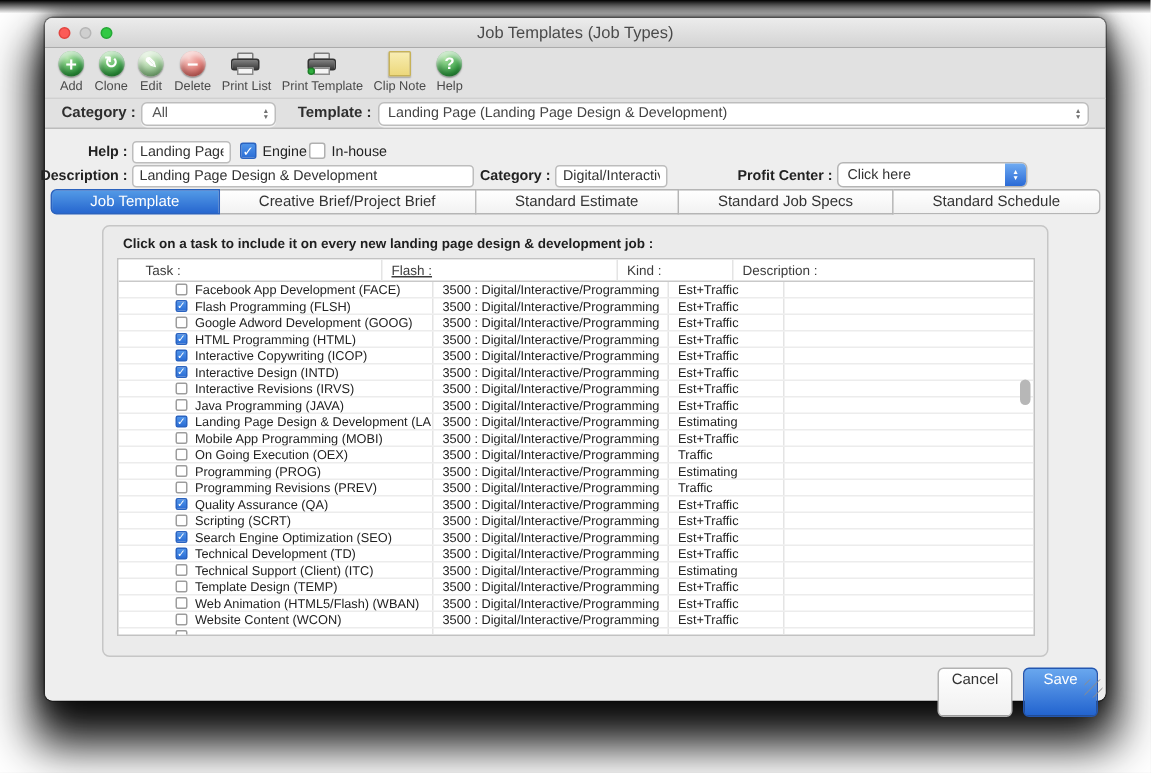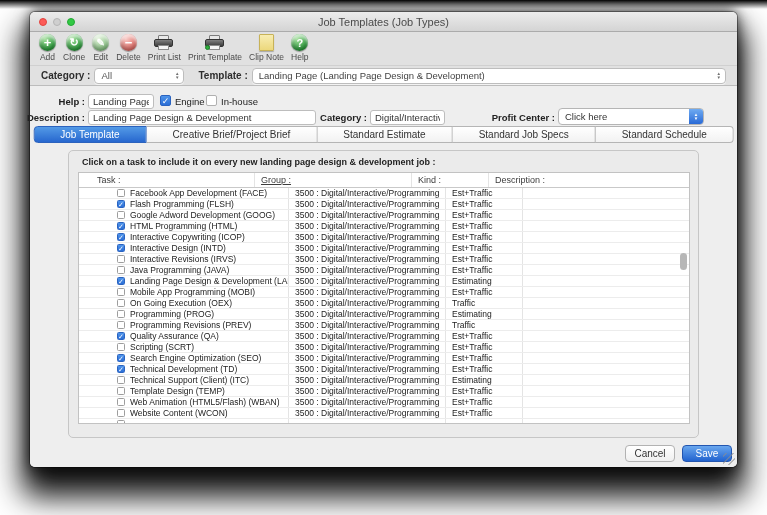--- a/index.html
+++ b/index.html
@@ -72,21 +72,21 @@
   .main { position:relative; height:381px; background:#eeeeee; border-radius:0 0 5px 5px; }
   .flbl { position:absolute; font-size:9.5px; font-weight:bold; color:#222; white-space:nowrap; }
   .field { position:absolute; background:#fff; border:1px solid #bdbdbd; border-radius:3px;
            height:15px; font-size:9.5px; color:#333; padding:0 4px;
            font-family:"Liberation Sans", sans-serif; }
   .cbx { position:absolute; width:11px; height:11px; border-radius:2px; background:#fff;
          border:1px solid #b0b0b0; color:#fff; font-size:9px; line-height:10px;
          text-align:center; }
   .cbx.on { background:linear-gradient(#4e94ea,#2b6ed6); border-color:#2a63c0; }
   .cblab { position:absolute; font-size:9.5px; color:#222; }
-  .pcombo { position:absolute; left:528px; top:22px; width:146px; height:17px;
+  .pcombo { position:absolute; left:528px; top:22px; width:127px; height:17px;
             background:#fff; border:1px solid #b5b5b5; border-radius:4px; display:flex;
             align-items:center; padding-left:6px; font-size:9.5px; color:#333; }
   .pstep { margin-left:auto; width:14px; height:15px; border-radius:0 3px 3px 0;
            background:linear-gradient(#6fabf2,#2a6ad6); display:flex; flex-direction:column;
            align-items:center; justify-content:center; }
   .pstep i { font-style:normal; font-size:4.5px; line-height:4px; color:#fff; }
 
   
   .tabbar { position:absolute; top:40px; left:50%; transform:translateX(-50%);
             display:flex; height:17px; }
@@ -118,21 +118,21 @@
   .c-kind { width:77px; padding-left:6px; }
   .c-desc { flex:1; border-right:none; }
   .cb { width:8px; height:8px; margin:0 5px 0 4px; border:1px solid #9d9d9d; border-radius:1.5px;
         background:#fff; display:inline-block; font-size:7px; line-height:7px; color:#fff;
         text-align:center; flex:none; }
   .cb.on { background:linear-gradient(#4e94ea,#2b6ed6); border-color:#2a63c0; }
   .vscroll { position:absolute; right:2px; top:80px; width:7px; height:17px; border-radius:3.5px;
              background:#b7b7b7; }
 
   
-  .btn { position:absolute; top:359px; height:17px; border-radius:4px; font-size:10px;
+  .btn { position:absolute; top:359px; height:33px; border-radius:4px; font-size:10px;
          text-align:center; line-height:16px; cursor:default; }
   .btn.cancel { left:595px; width:50px; background:linear-gradient(#fff,#f0f0f0);
                 border:1px solid #b2b2b2; color:#333; }
   .btn.save { left:652px; width:50px; background:linear-gradient(#69a7ee,#2263cf);
               border:1px solid #2356b0; color:#fff; }
   .grip { position:absolute; right:2px; bottom:2px; width:12px; height:12px; opacity:0.55;
           background:repeating-linear-gradient(135deg, transparent 0 2px, #8c8c8c 2px 3px, transparent 3px 5px); }
 </style>
 </head>
 <body>
@@ -252,21 +252,21 @@
         <div class="tab">Standard Estimate</div>
         <div class="tab">Standard Job Specs</div>
         <div class="tab">Standard Schedule</div>
       </div>
 
     <div class="groupbox">
       <div class="instruction">Click on a task to include it on every new landing page design &amp; development job :</div>
       <div class="ttable">
         <div class="thead">
           <span class="th t-task">Task :</span>
-          <span class="th t-group">Group :</span>
+          <span class="th t-group">Flash :</span>
           <span class="th t-kind">Kind :</span>
           <span class="th t-desc">Description :</span>
         </div>
         <div class="tbody">
             <div class="trow">
               <div class="cell c-task">
                 <span class="cb"></span>
                 <span>Facebook App Development (FACE)</span>
               </div>
               <div class="cell c-group">3500 : Digital/Interactive/Programming</div>

